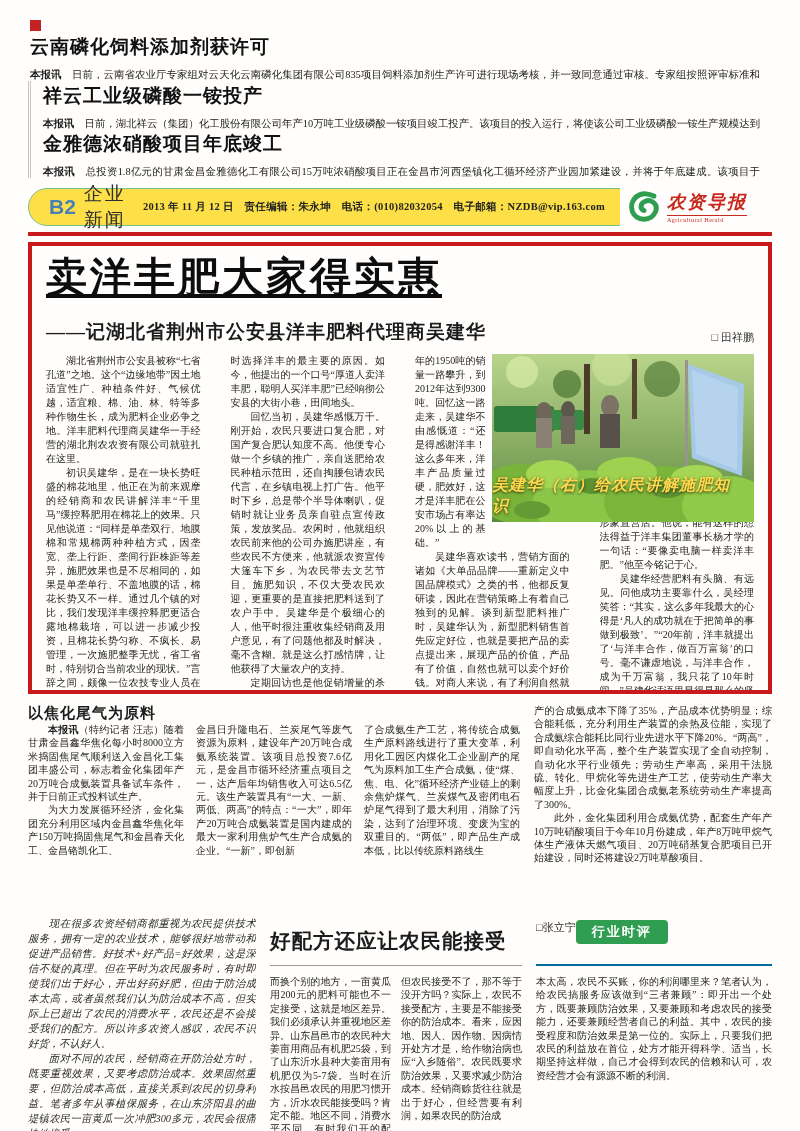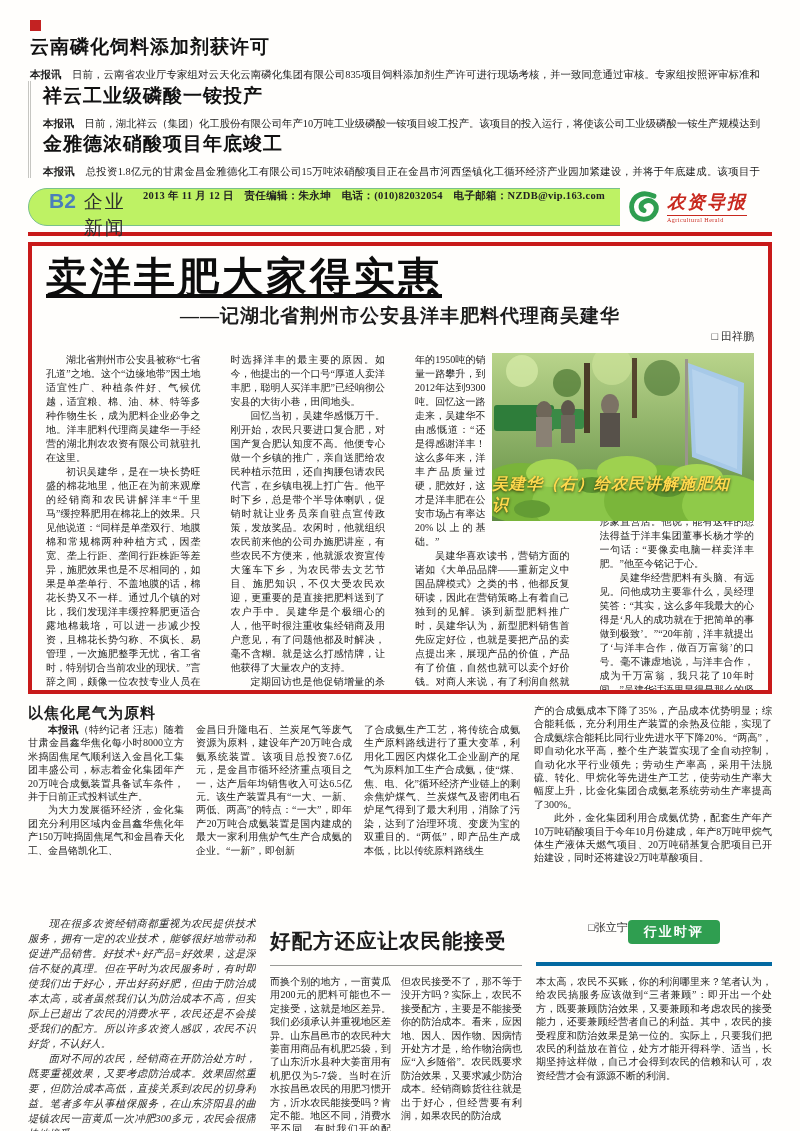--- a/index.html
+++ b/index.html
@@ -19,37 +19,37 @@
   .brief + .brief { border-left:3px double #c6c6c2; }
   .brief h2 { font-size:19px; letter-spacing:1px; font-weight:bold; color:#111; margin:2px 0 8px; }
   .brief .body { font-size:10.4px; line-height:14.6px; text-align:justify; }
   .brief .body .lede { font-weight:bold; }
 
   
   .capsule-row { position:relative; margin-top:8px; height:42px; }
   .capsule {
     position:absolute; left:0; right:6px; top:2px; height:38px;
     border:1px solid #79c08c; border-radius:19px;
-    display:flex; padding:0 160px 0 20px;
-    background:#bef264;
+    display:flex; align-items:center; padding:0 160px 0 20px;
+    background:#fde047;
   }
   .sec-code { font-family:"Liberation Sans",sans-serif; font-size:21px; font-weight:bold; color:#4a7ebb; }
   .sec-name { font-family:"Liberation Sans",sans-serif; font-size:19px; color:#2e2e2e; margin-left:8px; letter-spacing:2px; }
   .dateline { margin-left:auto; font-size:10.5px; font-weight:bold; color:#222; letter-spacing:.3px; white-space:nowrap; }
   .logo { position:absolute; right:-6px; top:-4px; width:158px; height:48px; display:flex; align-items:center; background:#fffefc; padding-left:6px; }
   .logo-text { margin-left:5px; }
   .logo-cn { font-size:18px; font-weight:bold; color:#c8281e; letter-spacing:2px; font-style:italic; }
   .logo-sub { font-size:6px; color:#c8281e; border-top:1px solid #c8281e; margin-top:1px; padding-top:1px; letter-spacing:.5px; }
 
   .red-rule { height:4px; background:#c81a1a; margin:4px 0 6px; }
 
   
   .feature { border:4px solid #c81a1a; padding:8px 14px 10px; height:452px; overflow:hidden; }
   .feature h1 { font-size:41px; font-weight:bold; letter-spacing:3px; color:#0d0d0d; line-height:1.15;text-decoration:underline; }
-  .sub-row { display:flex; align-items:center; margin-top:2px;flex-direction:column; }
+  .sub-row { display:flex; align-items:flex-end; margin-top:18px; }
   .feature h3 { font-size:19px; font-weight:bold; letter-spacing:1px; }
   .feature .byline { margin-left:auto; font-size:11px; color:#333; white-space:nowrap; }
   .fbody { position:relative; display:flex; gap:30px; margin-top:9px; height:352px; }
   .fcol { flex:1; font-size:10px; line-height:14px; text-align:justify; overflow:hidden; }
   .fcol p, .mcol p, .bcol p { text-indent:2em; }
   p.noindent { text-indent:0 !important; }
   .narrowwrap { padding-right:84px; }
   .col-pad-photo { padding-top:92px; }
   .photo { position:absolute; top:0; right:0; width:262px; height:168px; overflow:hidden; background:#6d9c4e; }
   .photo svg { display:block; width:100%; height:100%; }
@@ -71,21 +71,21 @@
   .bottom { display:flex; gap:14px; margin-top:10px; height:246px; }
   .b-col1 { flex:0 0 228px; font-size:10.4px; line-height:15px; text-align:justify;
             font-style:italic; color:#2a2a2a; overflow:hidden; }
   .b-col1 p { text-indent:2em; }
   .b-center { flex:0 0 252px; }
   .b-center .hwrap { height:50px; border-bottom:1px solid #9a9a96; display:flex; align-items:center; }
   .b-center h2 { font-size:20.5px; font-weight:bold; letter-spacing:1px; white-space:nowrap; }
   .b-center-cols { display:flex; gap:10px; margin-top:9px; height:182px; overflow:hidden; }
   .bcol { flex:1; font-size:10px; line-height:13.4px; text-align:justify; overflow:hidden; }
   .b-right { flex:1; }
-  .b-right .meta { height:50px; border-bottom:4px solid #0369a1; display:flex; align-items:flex-start; justify-content:center; padding-top:4px; }
+  .b-right .meta { height:50px; border-bottom:2px solid #0369a1; display:flex; align-items:flex-start; justify-content:flex-start; padding-top:4px; }
   .b-byline { font-size:11px; color:#222; }
   .badge { font-family:"Liberation Sans",sans-serif; font-size:13px; font-weight:bold; color:#fff;
            background:#2f9e50; padding:3px 16px; border-radius:4px; letter-spacing:2px; }
   .b-right .text { margin-top:9px; font-size:10px; line-height:13.4px; text-align:justify; height:180px; overflow:hidden; }
 </style>
 </head>
 <body class="page">
 
 <div class="corner-mark"></div>
 

